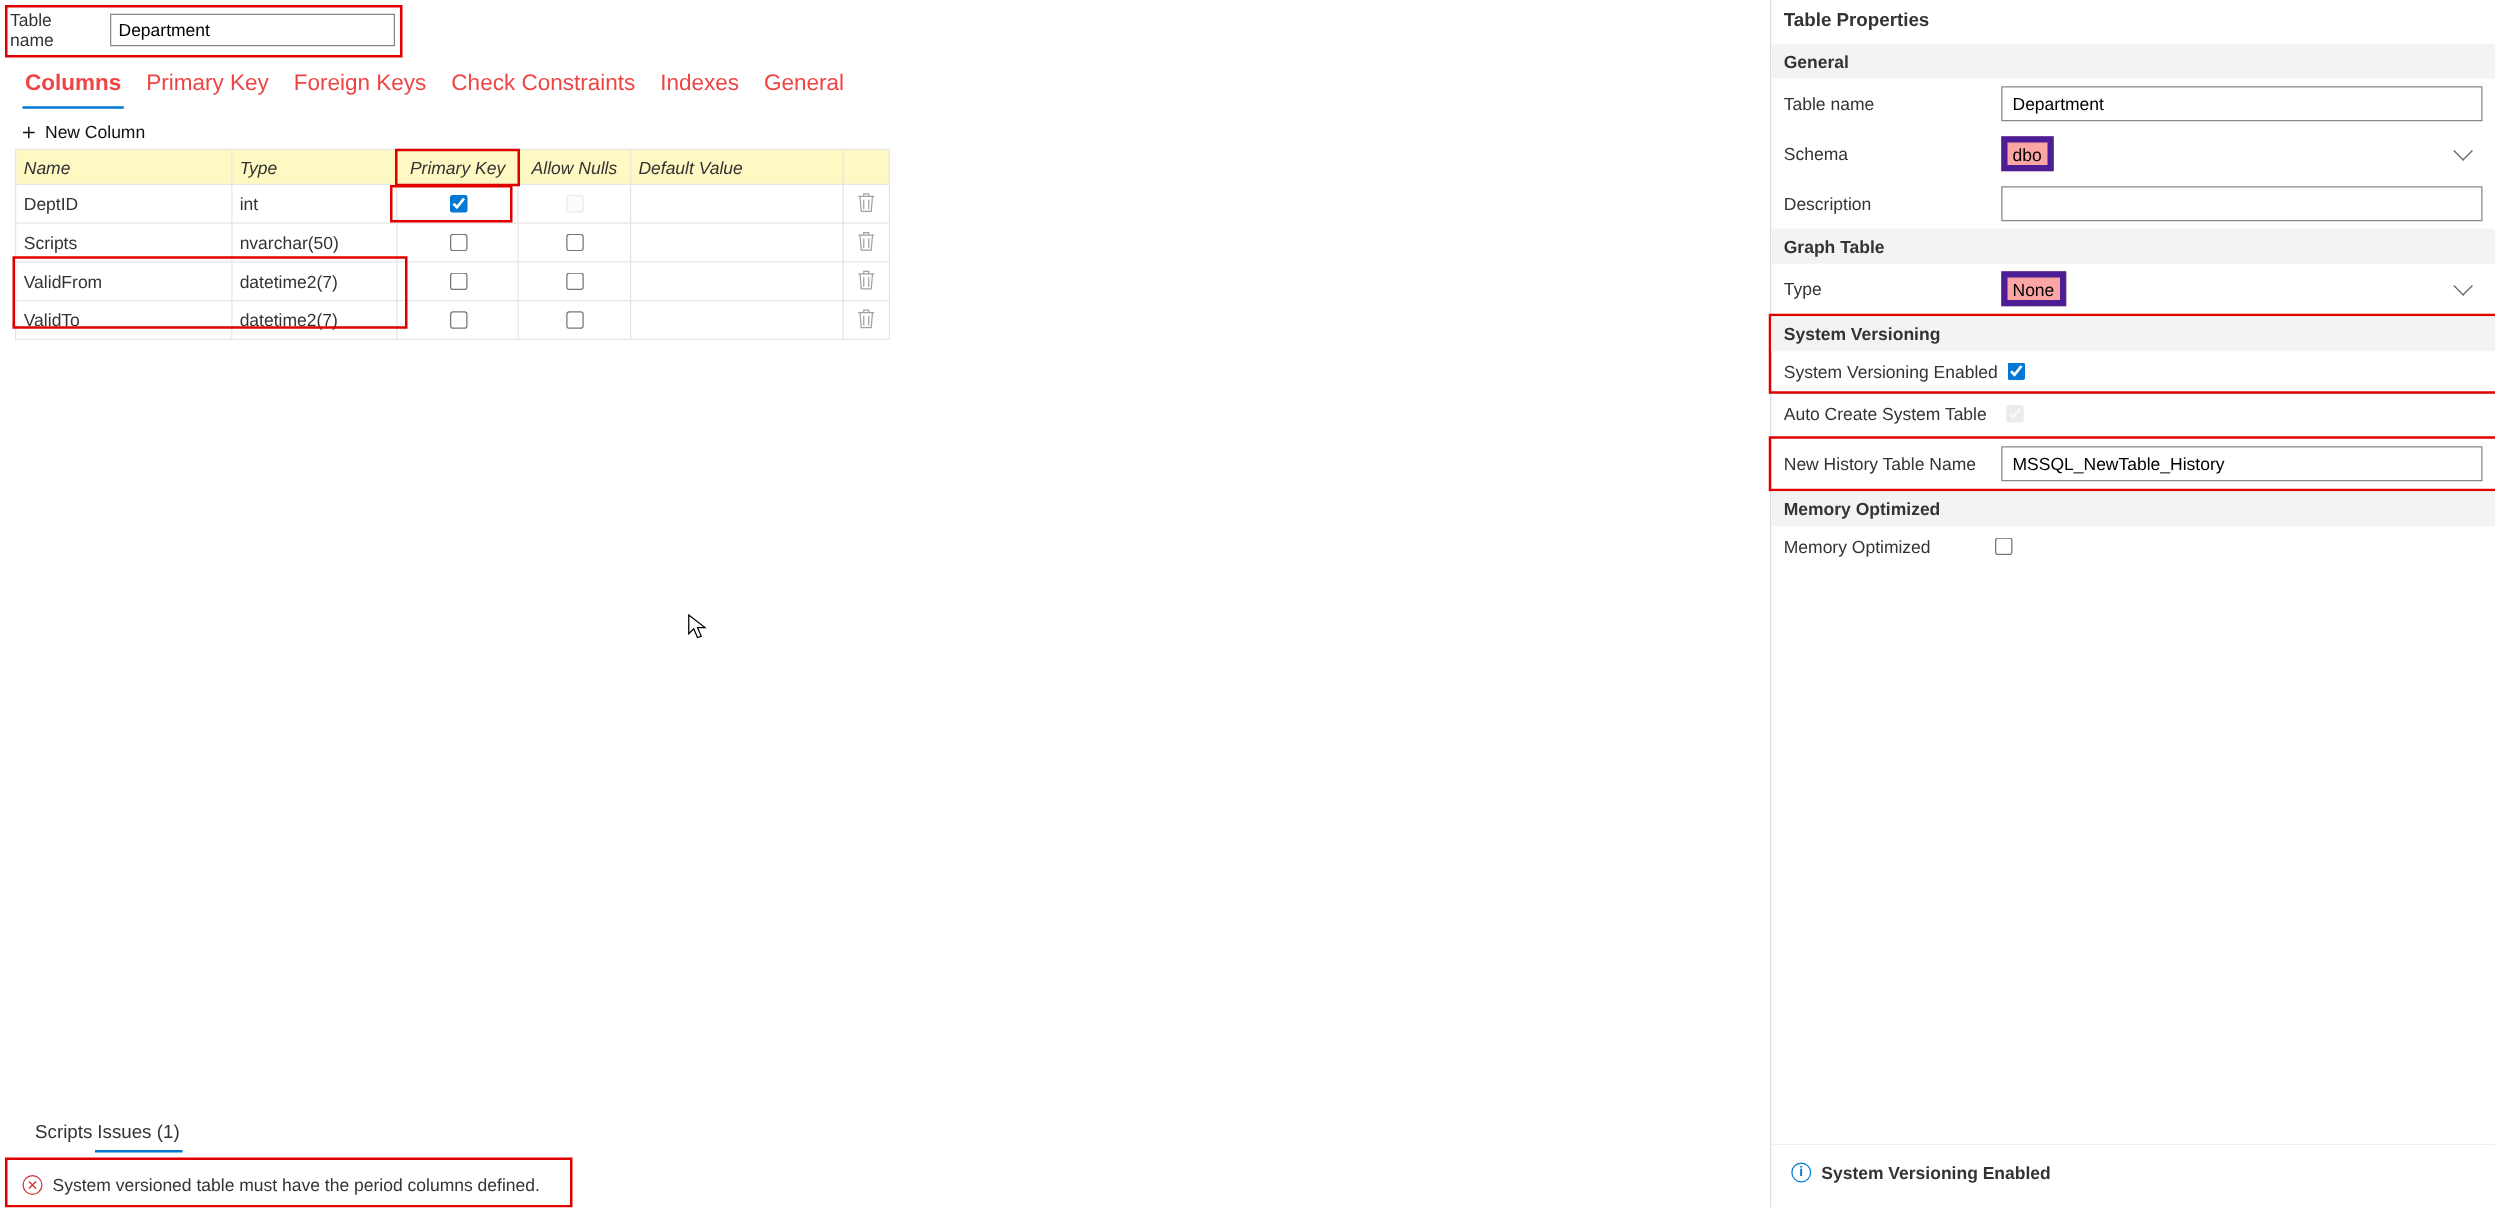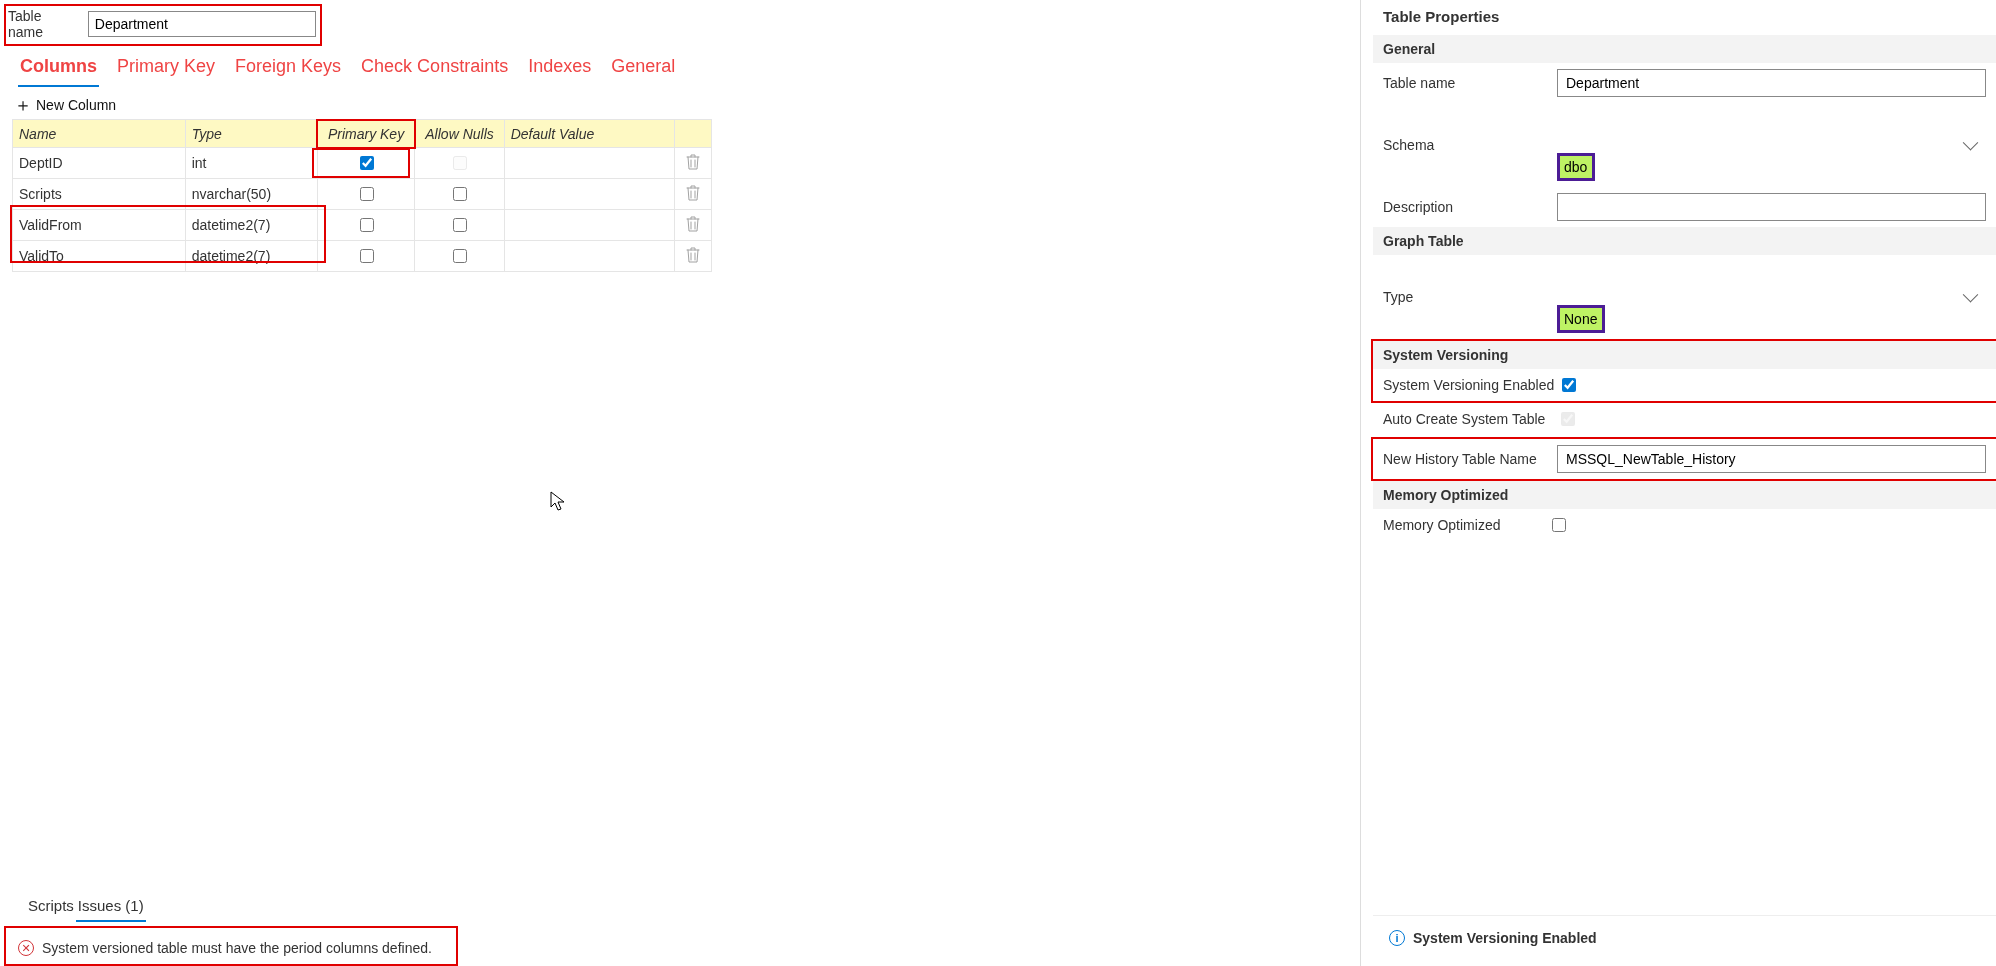--- a/index.html
+++ b/index.html
@@ -1,18 +1,18 @@
 <!DOCTYPE html>
 <html><head>
 <meta charset="utf-8">
 <style>
   * { box-sizing: border-box; font-family: "Segoe UI", Arial, sans-serif; }
   body { margin:0; padding:0; font-size:14px; color:#333; background:#fff; display:flex; height:100vh; }
   .left-pane { flex:1; display:flex; flex-direction:column; padding:4px 0 0 4px; }
-  .right-pane { width:636px; border-left:1px solid #ddd; display:flex; flex-direction:column;padding-left:12px; }
+  .right-pane { width:580px; border-left:1px solid #ddd; display:flex; flex-direction:column; }
   .tn-row { display:flex; align-items:center; gap:8px; padding:2px 2px; }
   .tn-label { font-size:14px; }
   .tn-input { border:1px solid #888; height:26px; padding:2px 6px; width:230px; font-size:14px; }
   .highlight-red { border:2px solid #e00000; }
   .tn-wrap { padding:0 2px 2px 0; }
   .tabs { display:flex; gap:16px; padding:4px 10px 0 14px; }
   .tab { padding:6px 2px 8px 2px; cursor:pointer; font-size:18px; color:#ef4444; }
   .tab.active { font-weight:600; border-bottom:2px solid #0078d4; }
   .newcol { display:flex; align-items:center; gap:4px; padding:10px 6px 6px 10px; cursor:pointer; color:#111; font-size:14px; }
   .plus { font-size:18px; line-height:14px; font-weight:300; }
@@ -33,21 +33,21 @@
   .btab.active { border-bottom:2px solid #0078d4; }
   .issue-row { display:flex; align-items:center; gap:8px; padding:8px 10px 8px 8px; margin:4px 0 0 4px; }
   .issue-wrap { border:2px solid #e00000; width:454px; }
   .err-icon { width:16px; height:16px; border:1.5px solid #d13438; border-radius:50%; color:#d13438; display:flex; align-items:center; justify-content:center; font-size:11px; }
   
   .rp-title { font-weight:600; font-size:15px; padding:8px 10px 10px 10px; }
   .section-head { background:#f3f3f3; padding:6px 10px; font-weight:600; font-size:14px; }
   .prop-row { display:flex; align-items:center; padding:6px 10px; gap:8px; }
   .prop-label { width:166px; font-size:14px; }
   .prop-input { flex:1; border:1px solid #888; height:28px; padding:2px 8px; font-size:14px; }
-  .prop-select { flex:1; border:3px solid #4c1d95; height:28px; padding:2px 4px; font-size:14px; background:#bef264; appearance:none; -webkit-appearance:none; position:relative;margin-top:44px;}
+  .prop-select { flex:1; border:5px solid #4c1d95; height:28px; padding:2px 4px; font-size:14px; background:#fca5a5; appearance:none; -webkit-appearance:none; position:relative;}
   .select-wrap{flex:1; position:relative;}
   .select-wrap::after{content:""; position:absolute; right:10px; top:50%; width:10px; height:10px; border-right:1px solid #666; border-bottom:1px solid #666; transform:translateY(-70%) rotate(45deg); pointer-events:none;}
   .sv-box { border:2px solid #e00000; margin:0 -2px; }
   .hist-row-box { border:2px solid #e00000; margin:2px -2px 0 -2px; }
   .help-panel { margin-top:auto; padding:14px 16px; border-top:1px solid #eee; }
   .help-head { display:flex; align-items:center; gap:8px; font-weight:600; font-size:14px; margin-bottom:6px; }
   .info-icon { width:16px; height:16px; border:1.5px solid #0078d4; border-radius:50%; color:#0078d4; display:flex; align-items:center; justify-content:center; font-size:11px; font-weight:600; }
   .help-text { font-size:14px; color:#333; padding-left:24px; }
   .cursor-arrow { position:absolute; left:546px; top:372px; width:16px; height:22px; pointer-events:none; }
 </style>

